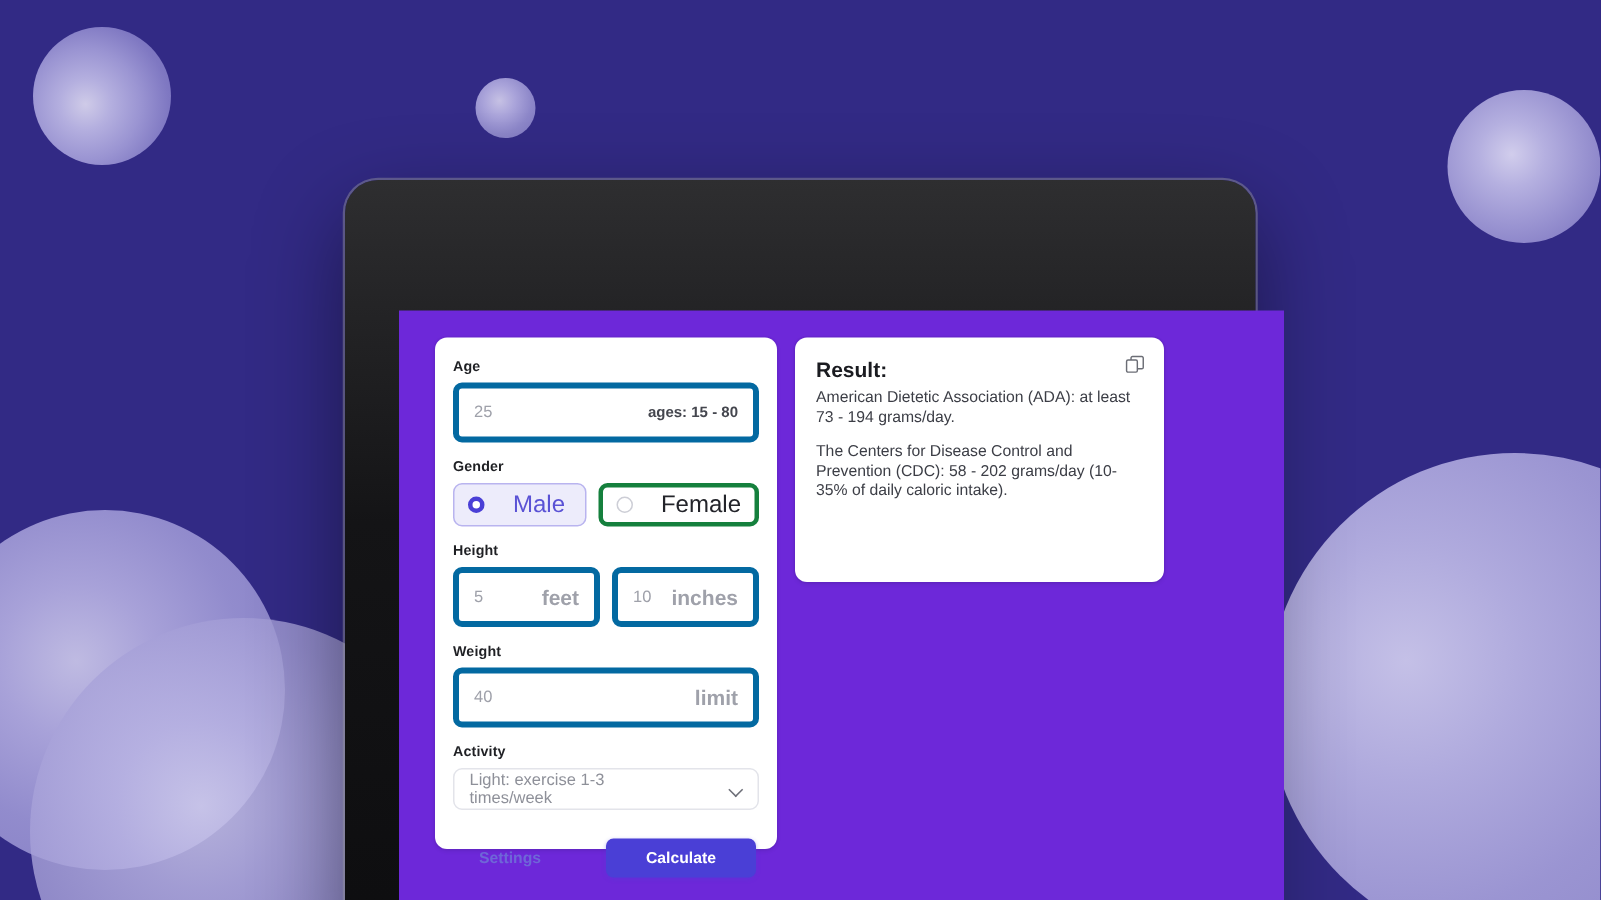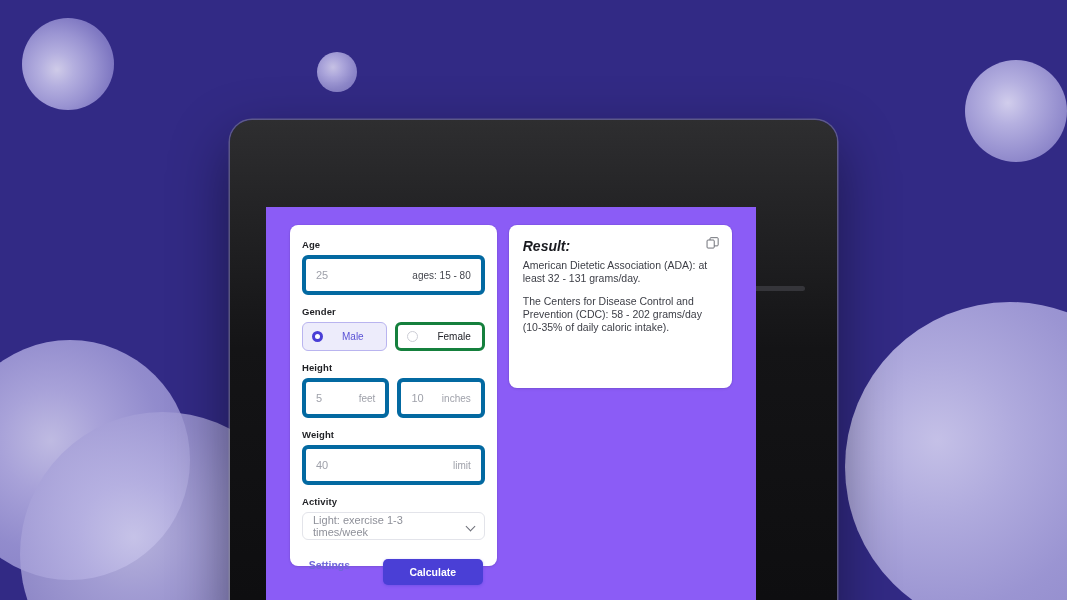--- a/index.html
+++ b/index.html
@@ -56,98 +56,98 @@
     background: radial-gradient(circle at 50% 50%, #4b46a8 0%, #2e2c55 42%, #3a3a3d 62%, #2a2a2c 100%);
     box-shadow: 0 0 0 1px #3d3d41;
   }
   .speaker {
     position:absolute; left:493px; top:166px; width:82px; height:5px; border-radius:3px;
     background:#35353a;
   }
 
   
   #screen {
-    position:absolute; left:266px; top:207px; width:490px; height:393px;
-    background:#8b5cf6;
+    position:absolute; left:266px; top:207px; width:590px; height:393px;
+    background:#6d28d9;
     overflow:hidden;
     display:flex; gap:12px; padding:18px 24px;
   }
 
   
   .form-card {
     width:228px; background:#ffffff; border-radius:8px;
     box-shadow: 0 1px 3px rgba(16,16,40,.10), 0 0 0 1px rgba(20,20,50,.035);
     padding:14px 12px 16px 12px;
     height:341px;
   }
   .fld-label {
     font-size:9.5px; font-weight:bold; color:#1f2024; margin-bottom:5px; letter-spacing:.1px;
   }
   .fld-group { margin-bottom:11px; }
   .input-box {
     height:27px; border:4px solid #0369a1; border-radius:6px; background:#fff;
     display:flex; align-items:center; padding:16px 10px; justify-content:space-between;
   }
   .input-val { font-size:11px; color:#9fa1aa; }
-  .input-unit { font-size:10px; color:#44464e; font-weight:normal; }
-  .input-unit.light { font-weight:normal; color:#9fa1aa; font-size:10px;text-align:right; }
+  .input-unit { font-size:10px; color:#44464e; font-weight:bold; }
+  .input-unit.light { font-weight:bold; color:#9fa1aa; font-size:14px;text-align:right; }
 
   .row2 { display:flex; gap:8px; }
   .row2 > .input-box { flex:1; }
 
   
   .gender-row { display:flex; gap:8px; }
   .radio-box {
     flex:1; height:29px; border-radius:6px; display:flex; align-items:center;
     padding:0 9px; gap:7px; border:3px solid #15803d; background:#fff;
   }
   .radio-box.selected { background:#edecfb; border:1px solid #b9b4ef; }
   .radio-dot {
     width:11px; height:11px; border-radius:50%; border:1.6px solid #cdced6; background:#fff;
     flex:none;
   }
   .radio-box.selected .radio-dot {
     border:3px solid #4a3fd6; background:#fff;
     box-shadow: inset 0 0 0 2px #fff;
   }
-  .radio-label { font-size:10px; color:#23242a;padding-left:12px; }
+  .radio-label { font-size:16px; color:#23242a;padding-left:12px; }
   .radio-box.selected .radio-label { color:#5a52d5; }
 
   
   .select-box {
     height:28px; border:1px solid #e3e4ea; border-radius:6px; background:#fff;
     display:flex; align-items:center; padding:0 10px; justify-content:space-between;gap:48px;
   }
   .select-val { font-size:11px; color:#8e9099; }
   .chev { width:9px; height:9px; position:relative; }
   .chev::before {
     content:""; position:absolute; left:0; top:1px; width:6px; height:6px;
     border-right:1.5px solid #6d6f78; border-bottom:1.5px solid #6d6f78;
     transform: rotate(45deg);
   }
 
   
-  .actions { display:flex; align-items:flex-start; gap:28px; margin-top:19px; padding:0 2px; }
+  .actions { display:flex; align-items:center; gap:28px; margin-top:19px; padding:0 2px; }
   .btn-settings {
     flex:1; text-align:center; font-size:10.5px; color:#6f66d8; font-weight:bold;
     background:none; border:none; cursor:pointer; font-family:inherit;
   }
   .btn-calculate {
     width:100px; height:26px; border:none; border-radius:5px; background:#4a3fd6;
     color:#fff; font-size:10.5px; font-weight:bold; cursor:pointer; font-family:inherit;
     box-shadow: 0 1px 3px rgba(74,63,214,.4);
   }
 
   
   .result-card {
     width:246px; height:163px; background:#fff; border-radius:8px;
     box-shadow: 0 1px 3px rgba(16,16,40,.10), 0 0 0 1px rgba(20,20,50,.05);
     padding:13px 14px; position:relative;
   }
-  .result-title { font-size:14px; font-weight:bold; color:#1a1b20; margin-bottom:5px;font-style:italic; }
+  .result-title { font-size:14px; font-weight:bold; color:#1a1b20; margin-bottom:5px; }
   .result-para { font-size:10.5px; line-height:13px; color:#3c3e46; margin-bottom:10px; }
   .result-para:last-child { margin-bottom:0; }
   .copy-icon { position:absolute; right:12px; top:11px; width:14px; height:14px; }
 </style>
 </head>
 <body>
 
 <div id="backdrop">
   <div class="sphere sph-topleft"></div>
   <div class="sphere sph-topmid"></div>
@@ -227,17 +227,17 @@
   </div>
 
   <div class="result-card">
     <span class="copy-icon">
       <svg viewBox="0 0 16 16" width="14" height="14" fill="none" stroke="#6b6d75" stroke-width="1.1">
         <rect x="1.2" y="4.6" width="8.2" height="9.2" rx="1.1"></rect>
         <path d="M4.6 4.6 V3.0 A1.1 1.1 0 0 1 5.7 1.9 H12.8 A1.1 1.1 0 0 1 13.9 3.0 V10.2 A1.1 1.1 0 0 1 12.8 11.3 H9.4"></path>
       </svg>
     </span>
     <div class="result-title">Result:</div>
-    <div class="result-para">American Dietetic Association (ADA): at least 32 - 131 grams/day.</div>
+    <div class="result-para">American Dietetic Association (ADA): at least 73 - 194 grams/day.</div>
     <div class="result-para">The Centers for Disease Control and Prevention (CDC): 58 - 202 grams/day (10-35% of daily caloric intake).</div>
   </div>
 
 </div>
 
 </body></html>

